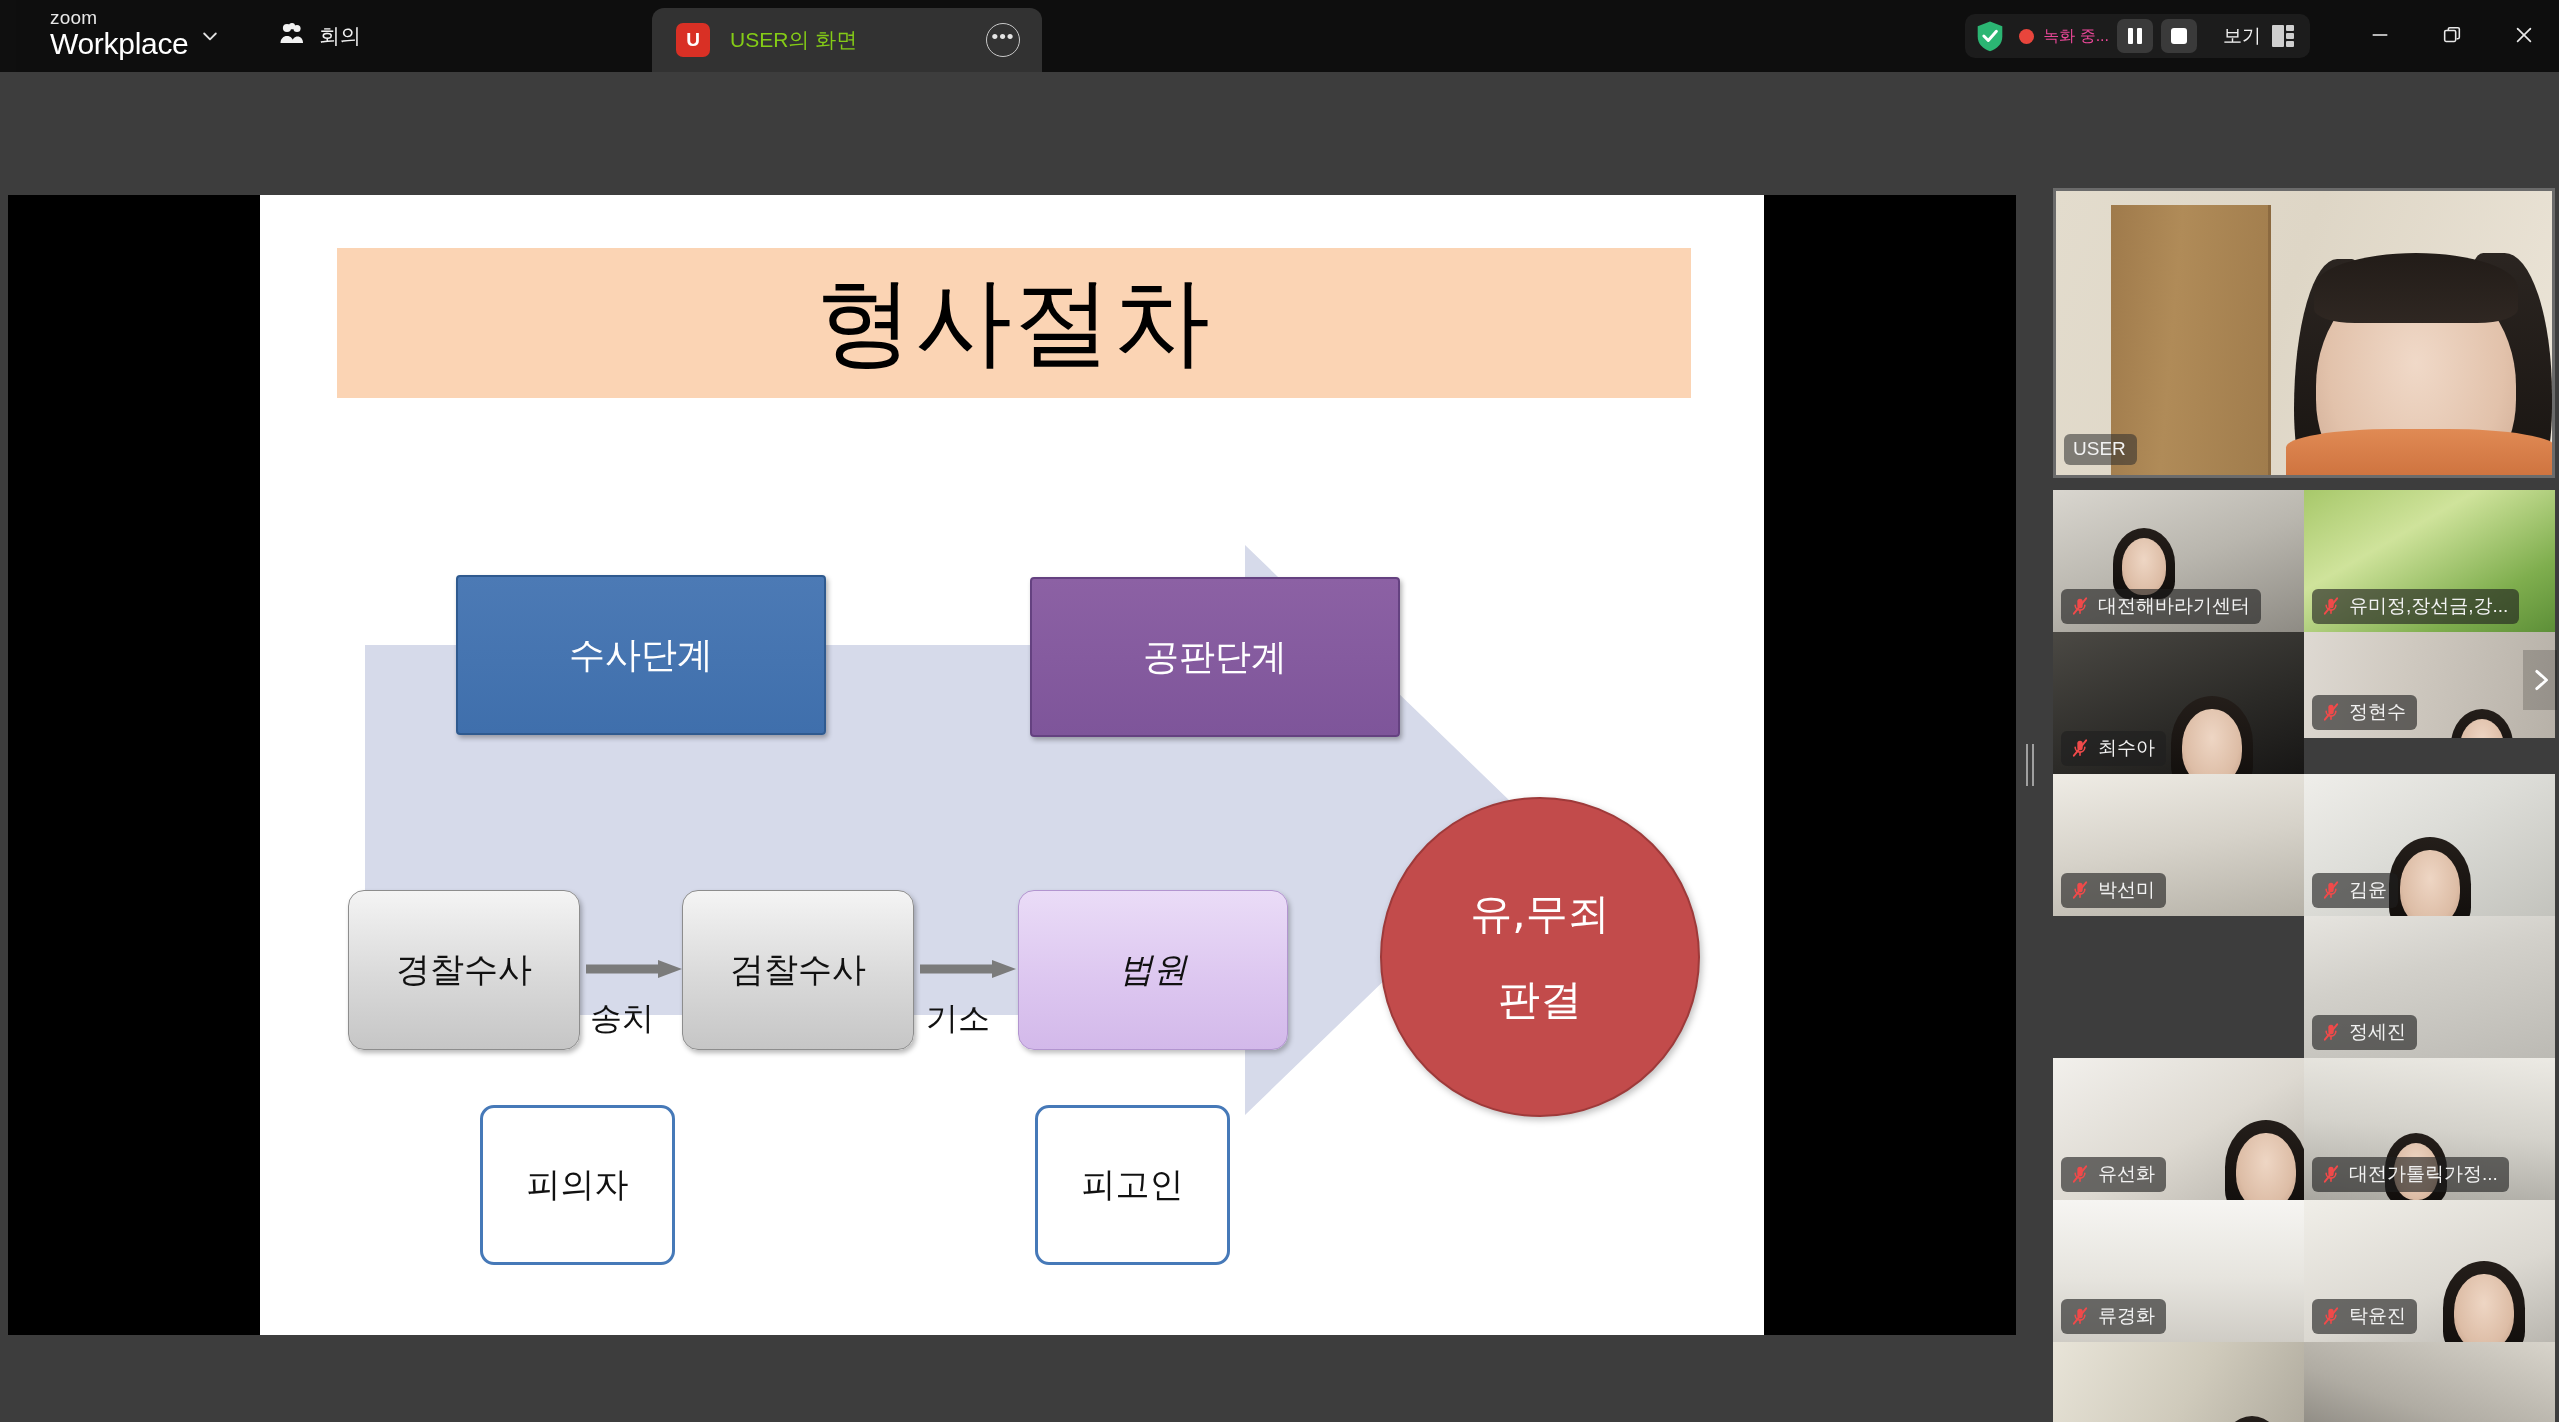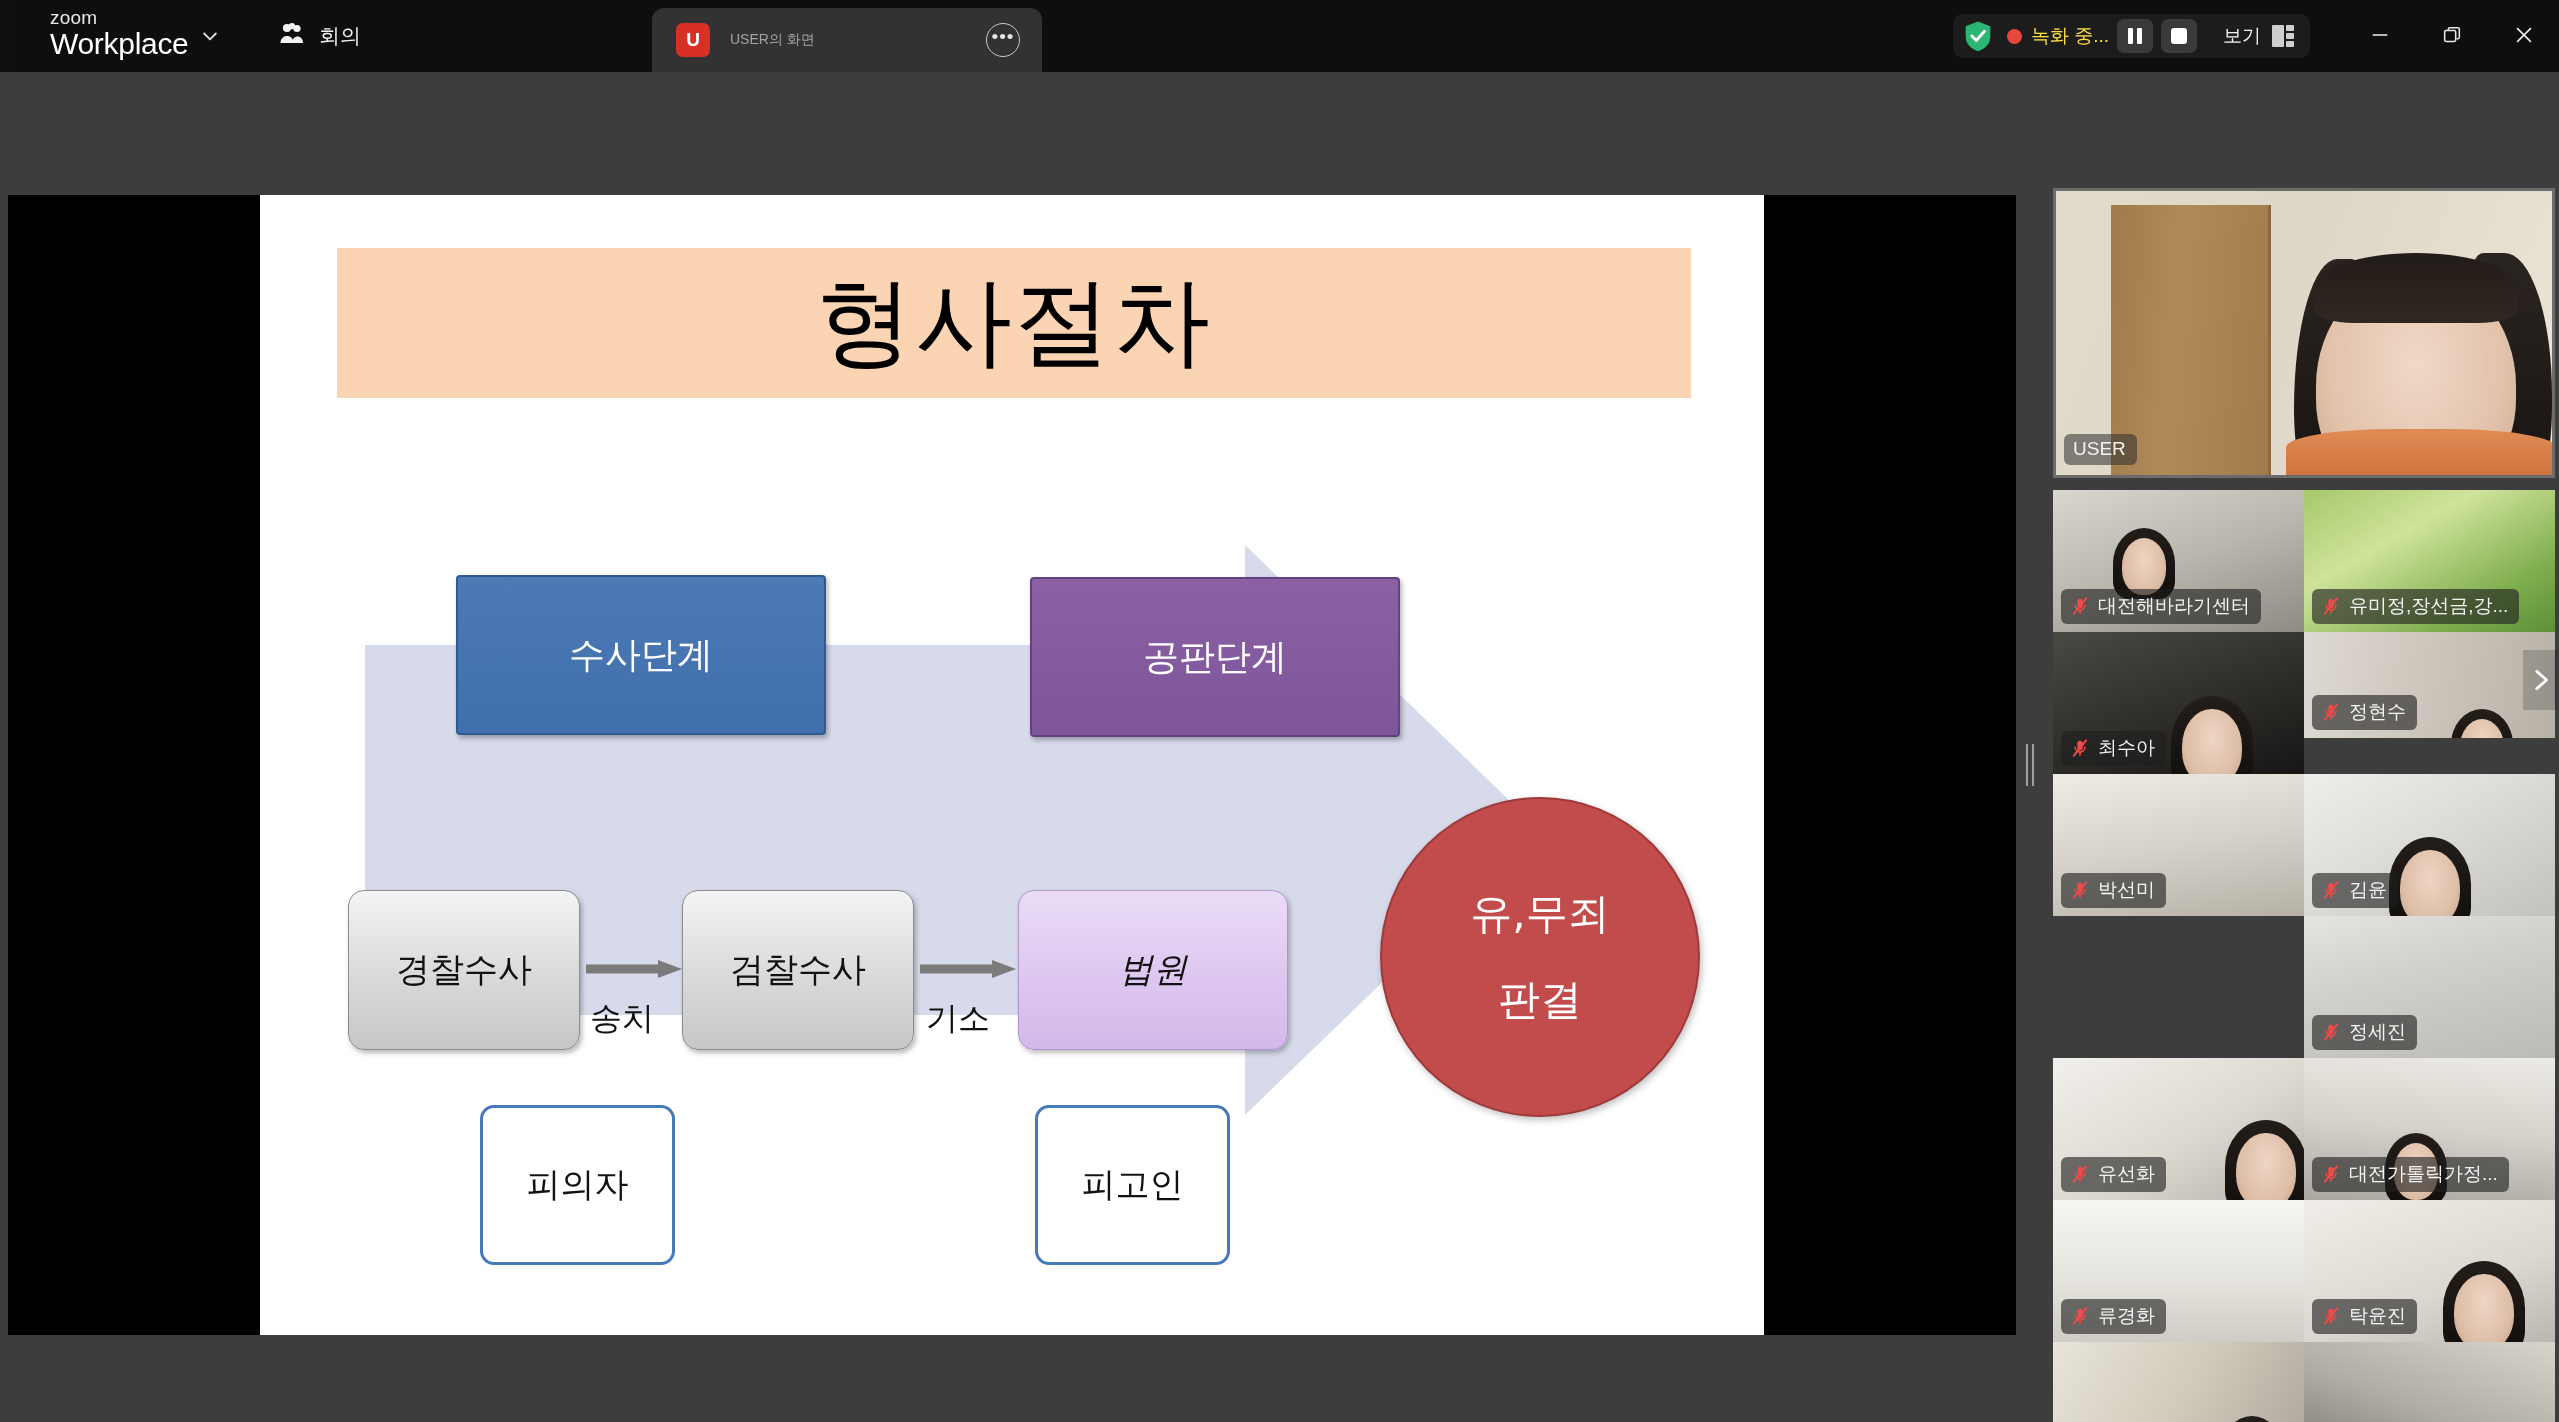--- a/index.html
+++ b/index.html
@@ -47,21 +47,21 @@
     padding: 0 22px 0 24px;
     cursor: pointer;
   }
   .tab-avatar {
     width: 34px; height: 34px; border-radius: 7px;
     background: #d93025; color:#fff;
     display:flex; align-items:center; justify-content:center;
     font-size: 19px; font-weight: 600; flex: 0 0 auto;
   }
   .tab-title {
-    color: #a3a3a3; font-size: 14px; margin-left: 20px;
+    color: #84cc16; font-size: 21px; margin-left: 20px;
     white-space: nowrap; overflow: hidden; text-overflow: ellipsis;
     flex: 1 1 auto;
   }
   .tab-more {
     width: 34px; height: 34px; border-radius: 50%;
     border: 1.6px solid #c9c9c9; color: #e4e4e4;
     display:flex; align-items:center; justify-content:center;
     font-size: 19px; line-height: 0; letter-spacing: 1px;
     flex: 0 0 auto; cursor:pointer; padding-bottom: 7px;
   }
@@ -70,21 +70,21 @@
   .right-cluster {
     position: absolute; right: 265px; top: 14px;
     height: 44px;
     background: #1c1c1c; border-radius: 10px;
     display: flex; align-items: center; gap: 0;
     padding: 0 16px 0 10px;
   }
   .shield { width: 30px; height: 32px; margin-right: 14px; }
   .rec-group { display:flex; align-items:center; gap: 9px; }
   .rec-dot { width: 15px; height: 15px; border-radius: 50%; background: #e8453c; }
-  .rec-label { color: #fde047; font-size: 19px; white-space: nowrap; }
+  .rec-label { color: #ec4899; font-size: 16px; white-space: nowrap; }
   .rec-btn {
     width: 36px; height: 34px; border-radius: 7px;
     background: #3a3a3a; display:flex; align-items:center; justify-content:center;
     cursor: pointer; margin-left: 8px;
   }
   .pause-ic { display:flex; gap:4px; }
   .pause-ic i { display:block; width:5px; height:16px; background:#fff; border-radius:1px; }
   .stop-ic { width: 16px; height: 16px; background:#fff; border-radius:3px; }
 
   .view-group {

